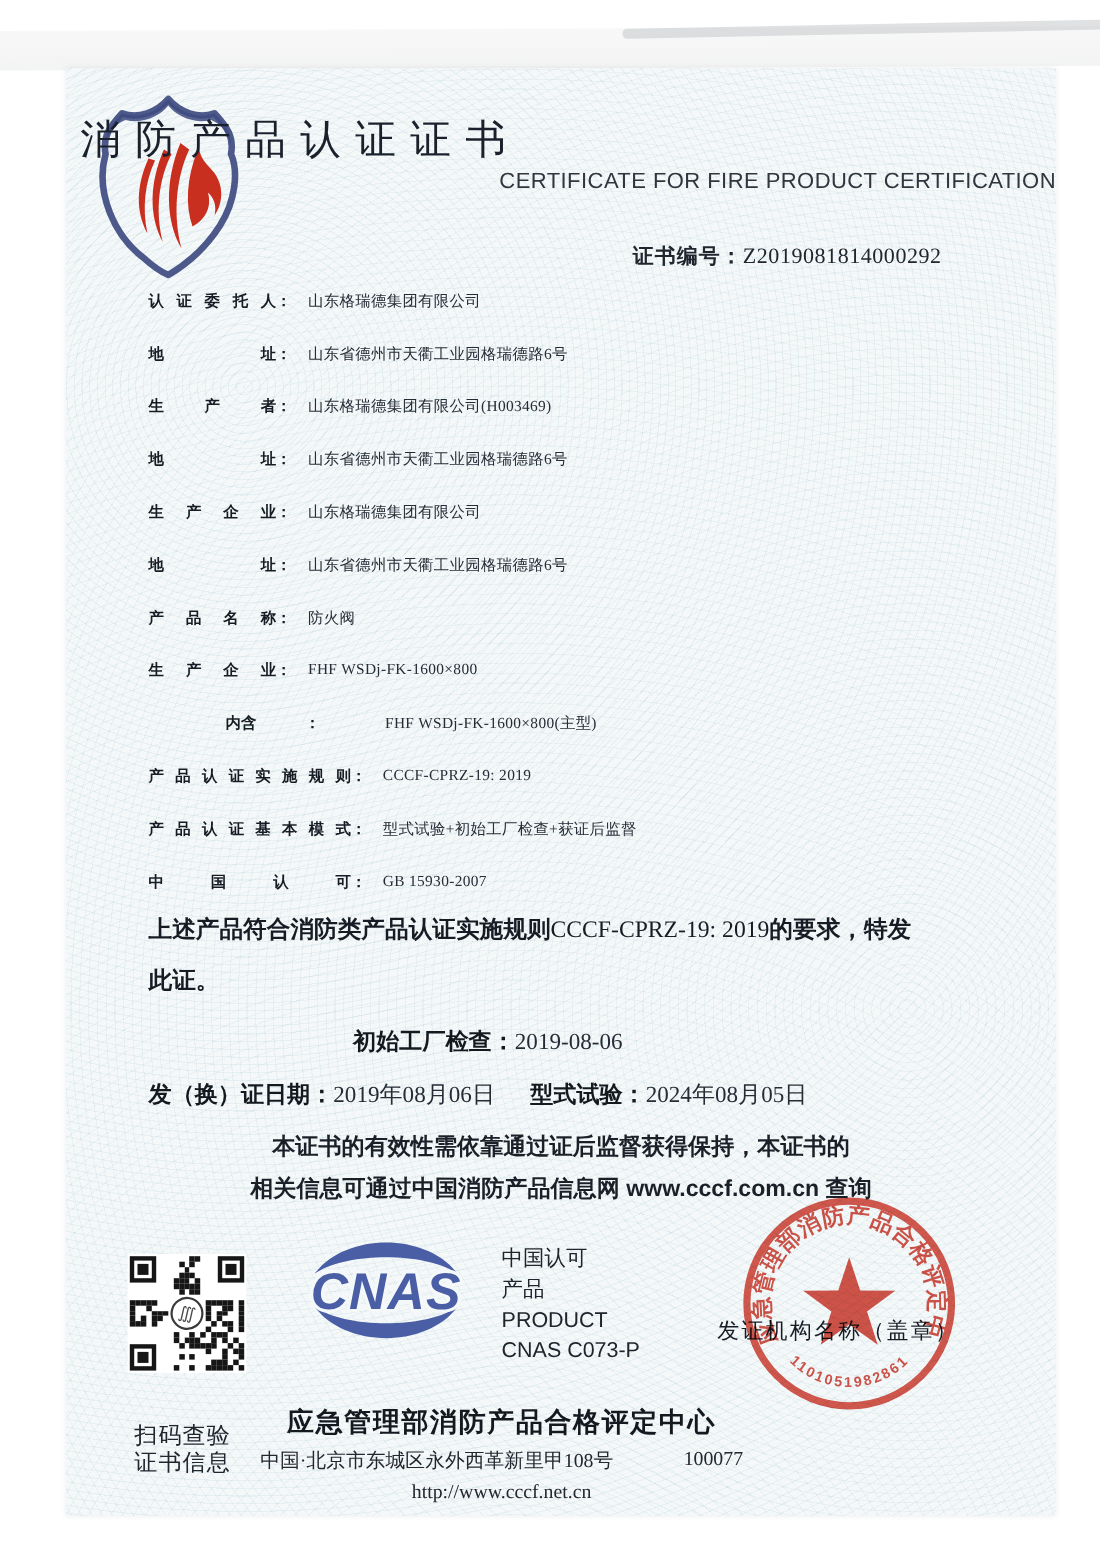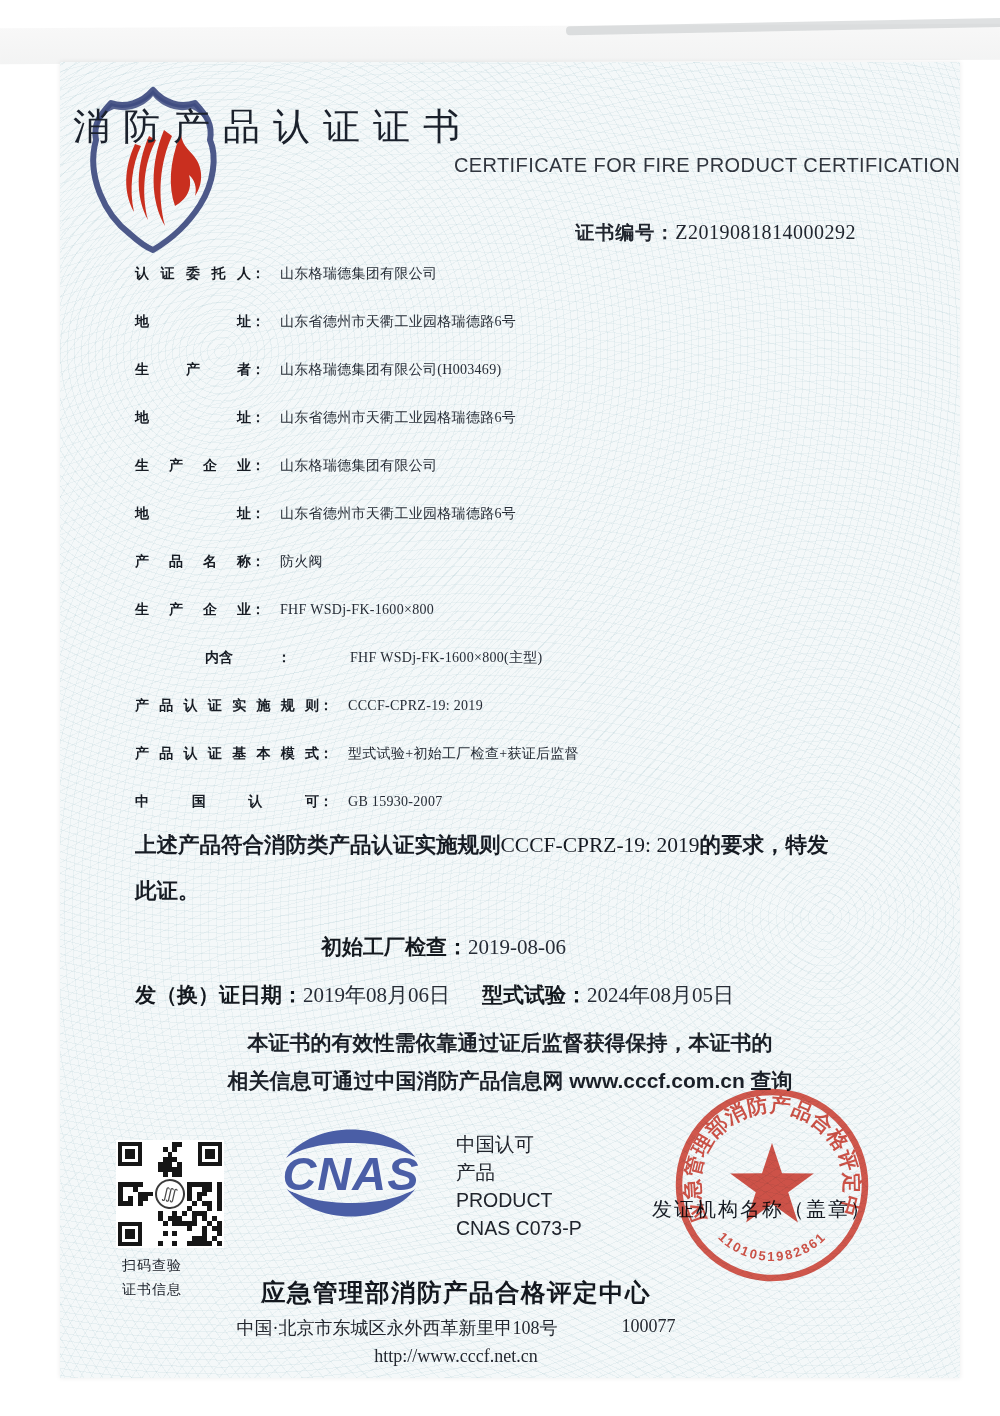--- a/index.html
+++ b/index.html
@@ -53,21 +53,21 @@
 
   .qr{position:absolute;left:56px;top:1078px;width:108px;height:108px;background:#fff;
       display:grid;grid-template-rows:repeat(21,1fr);grid-template-columns:repeat(21,1fr);padding:2px;box-sizing:border-box;}
   .qr div{background:#161616;}
   .finder{position:absolute;width:24px;height:24px;border:4px solid #161616;background:#fff;box-sizing:border-box;}
   .finder::after{content:"";position:absolute;left:3px;top:3px;width:10px;height:10px;background:#161616;}
   .f-tl{left:2px;top:2px;} .f-tr{right:2px;top:2px;} .f-bl{left:2px;bottom:2px;}
   .qr-emblem{position:absolute;left:39px;top:39px;width:30px;height:30px;border-radius:50%;
     background:#fff;border:2px solid #3a3a3a;box-sizing:border-box;color:#4a4a4a;
     display:flex;align-items:center;justify-content:center;font-size:15px;transform:rotate(10deg);}
-  .qr-caption{position:absolute;left:62px;top:1191px;font-size:14px;color:#20252e;line-height:24px;letter-spacing:1px;}
+  .qr-caption{position:absolute;left:62px;top:1232px;font-size:21px;color:#20252e;line-height:24px;letter-spacing:1px;}
 
   .cnas{position:absolute;left:218px;top:1056px;}
   .accred{position:absolute;left:396px;top:1068px;font-size:19.5px;color:#20242c;line-height:28px;}
 
   .issuer{position:absolute;left:592px;top:1134px;font-size:20px;color:#171c24;letter-spacing:2px;white-space:nowrap;}
   .stamp{position:absolute;left:612px;top:1023px;mix-blend-mode:multiply;opacity:.92;pointer-events:none;}
 
   .footer-org{position:absolute;left:0;top:1214px;width:88%;text-align:center;
     font-family:"Liberation Serif","DejaVu Serif",serif;font-size:24.5px;font-weight:bold;color:#14181f;letter-spacing:1.5px;}
   .footer-addr{position:absolute;left:0;top:1254px;width:88%;display:flex;justify-content:center;gap:64px;

